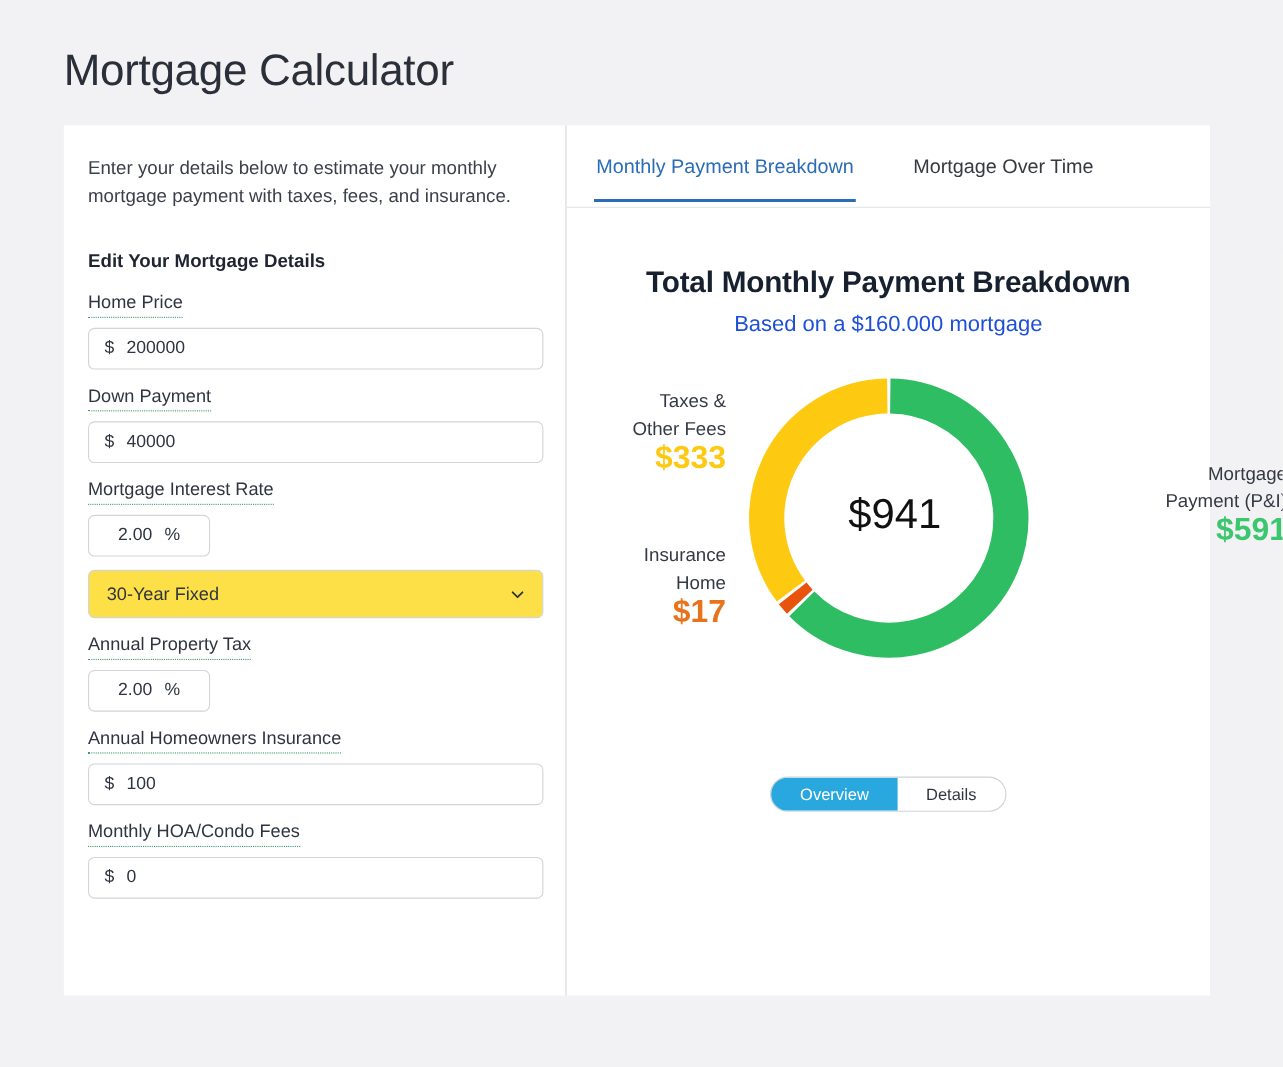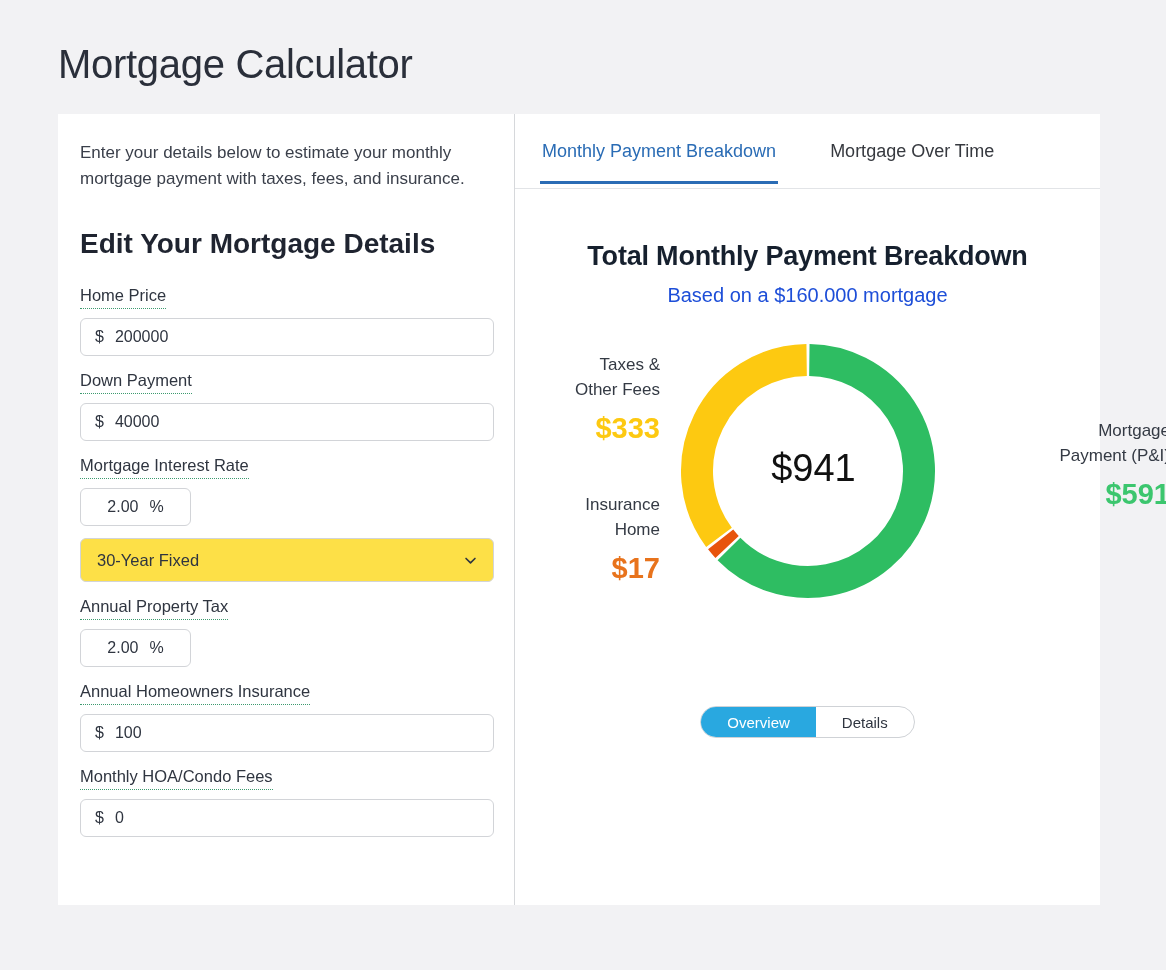--- a/index.html
+++ b/index.html
@@ -38,25 +38,25 @@
     padding: 26px 24px 0 22px;
     border-right: 1px solid #d6d8db;
   }
   .intro {
     font-size: 17px;
     line-height: 26px;
     color: #3a3f4a;
     width: 414px;
   }
   .section-heading {
-    font-size: 28px;
+    font-size: 17px;
     font-weight: bold;
     color: #1f2430;
     margin-top: 36px;
-    margin-bottom: 24px;
+    margin-bottom: 16px;
   }
   .field { margin-bottom: 13px; }
   .field-label {
     display: inline-block;
     font-size: 16.5px;
     color: #2f3540;
     line-height: 22px;
     border-bottom: 1.5px dotted #3d9a6f;
     padding-bottom: 2px;
     margin-bottom: 9px;
@@ -157,21 +157,21 @@
     color: #111;
     font-weight: 400;
   }
   .side-label {
     position: absolute;
     text-align: right;
     line-height: 25px;
   }
   .side-label.right { text-align: right; }
   .lbl-text { font-size: 17px; color: #343a44; }
-  .lbl-amt { font-size: 29px; font-weight: bold; margin-top: 14px; display: block; }
+  .lbl-amt { font-size: 29px; font-weight: bold; margin-top: 2px; display: block; }
 
   .taxes-label { left: -45px; top: 12px; width: 190px; }
   .ins-label   { left: -45px; top: 152px; width: 190px; }
   .pi-label    { right: -70px; top: 78px; width: 190px; }
 
   
   .toggle-wrap {
     display: flex;
     justify-content: center;
     margin-top: 66px;

